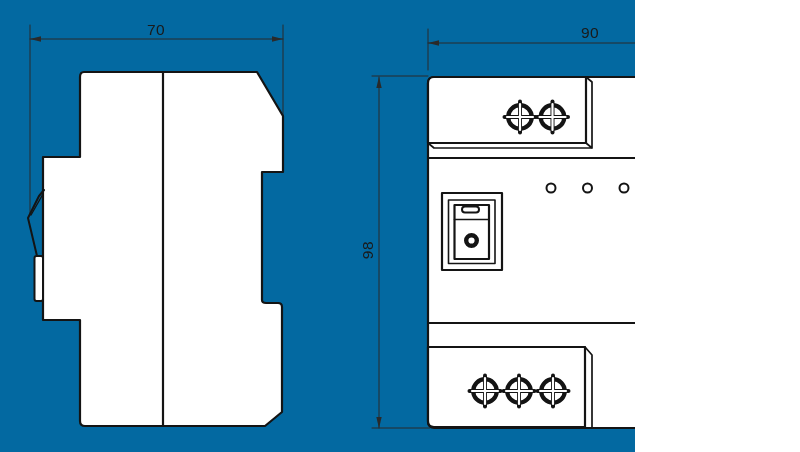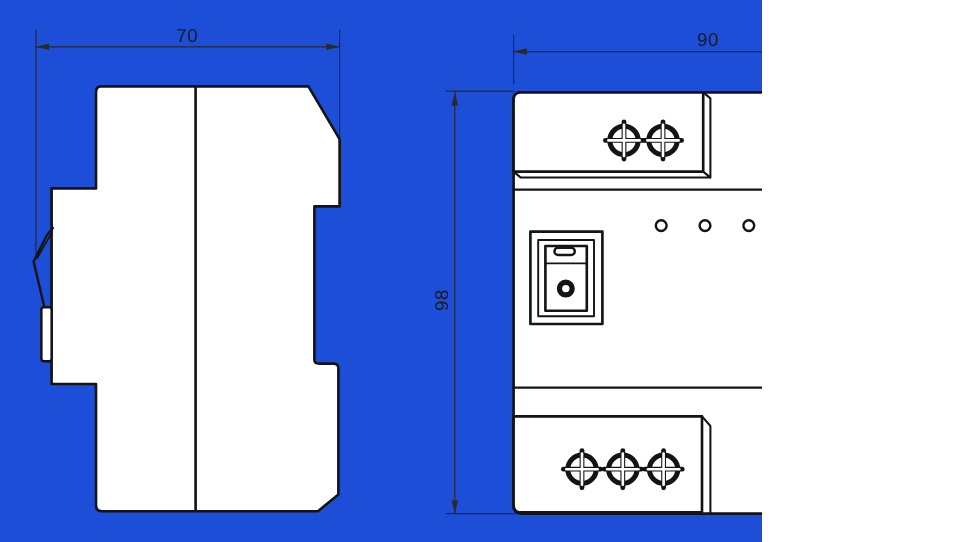--- a/index.html
+++ b/index.html
@@ -4,21 +4,21 @@
 <style>
   html,body{
     margin:0;
     padding:0;
     background:#ffffff;
     font-family:"Liberation Sans", sans-serif;
   }
   .canvas-wrap{
     width:635px;
     height:452px;
-    background:#1d4ed8;
+    background:#0369a1;
     position:relative;
     overflow:hidden;
   }
   svg{display:block}
   .dim-text{
     font-family:"Liberation Sans", sans-serif;
     font-size:15.5px;
     fill:#1a1a1a;
     letter-spacing:0.5px;
   }

